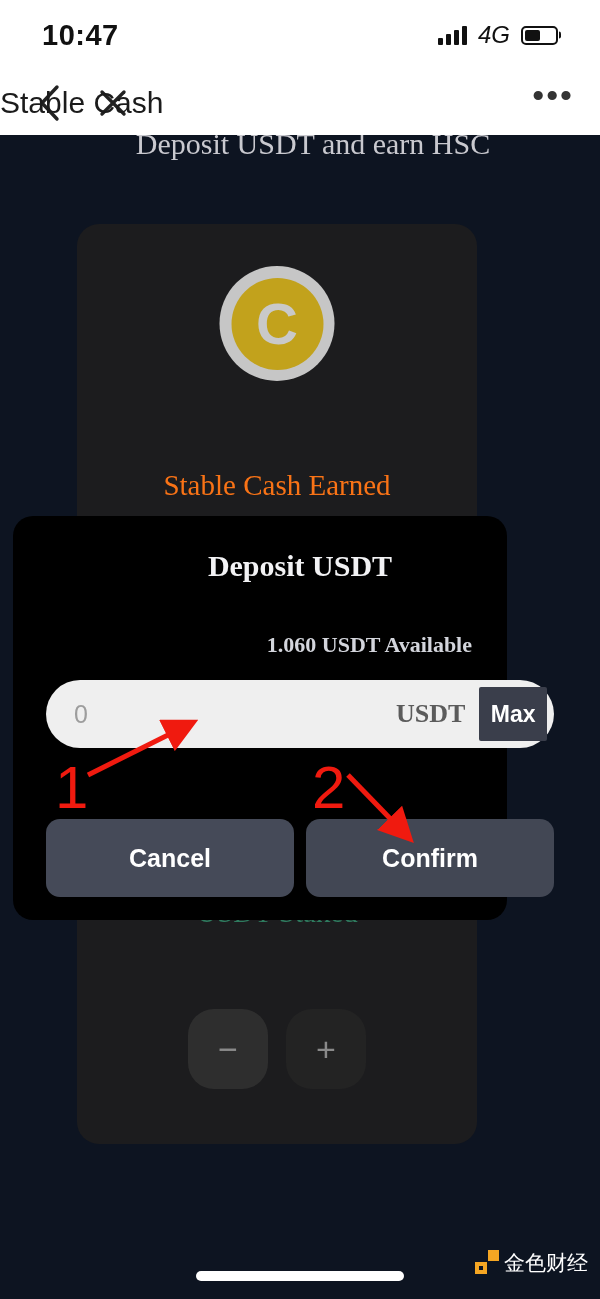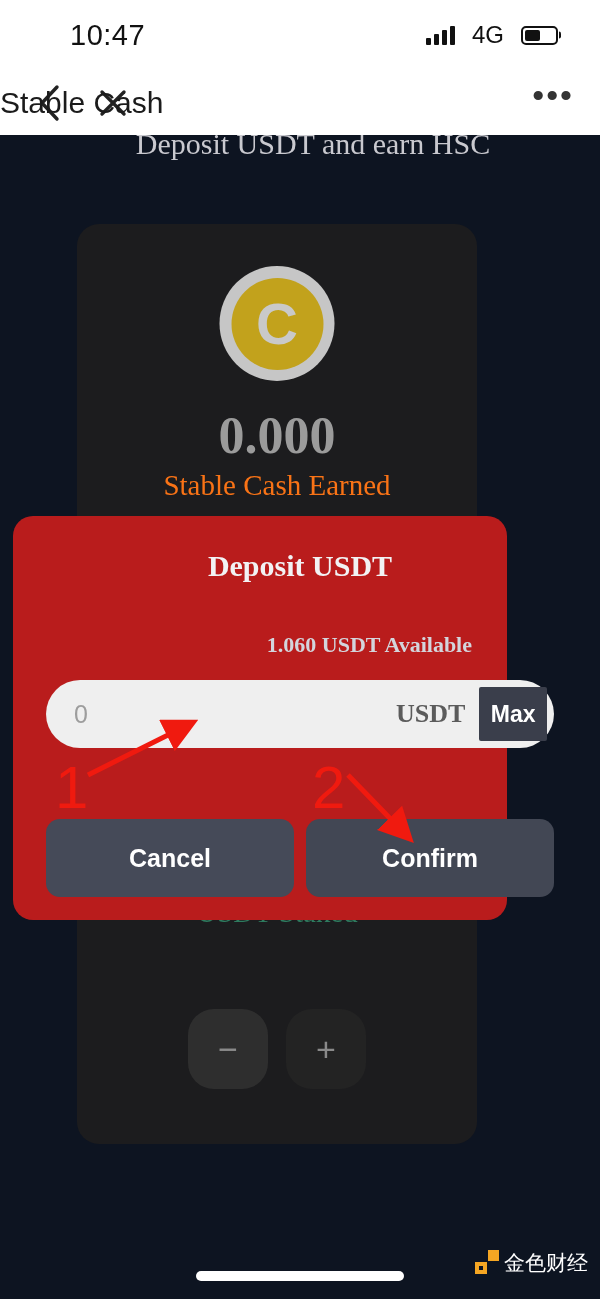--- a/index.html
+++ b/index.html
@@ -11,23 +11,23 @@
     overflow:hidden;
   }
 
   
   .status-bar{
     position:absolute; top:0; left:0; width:600px; height:70px;
     background:#ffffff; display:flex; align-items:center;
     justify-content:space-between; padding:0 42px;
   }
   .status-time{
-    font-size:29px; font-weight:400; color:#111; letter-spacing:.5px;margin-left:28px;
-  }
-  .status-right{ display:flex; align-items:center; gap:17px; }
+    font-size:29px; font-weight:700; color:#111; letter-spacing:.5px;
+  }
+  .status-right{ display:flex; align-items:center; gap:11px;font-style:italic; }
   .signal{ display:flex; align-items:flex-end; gap:3px; height:20px; }
   .signal i{ display:block; width:5px; background:#111; border-radius:1px; }
   .signal i:nth-child(1){ height:7px; }
   .signal i:nth-child(2){ height:11px; }
   .signal i:nth-child(3){ height:15px; }
   .signal i:nth-child(4){ height:19px; }
   .net-label{ font-size:24px; font-weight:500; color:#111; }
   .battery{
     width:37px; height:19px; border:2.2px solid #111; border-radius:5px;
     position:relative; display:flex; align-items:center; padding:2px;
@@ -108,21 +108,21 @@
     width:80px; height:80px; border-radius:26px;
     display:flex; align-items:center; justify-content:center;
     font-size:34px; color:#8a8a8a; font-weight:300; cursor:pointer;
   }
   .step-minus{ background:#2e2e2e; }
   .step-plus{ background:#232323; }
 
   
   .modal{
     position:absolute; left:13px; top:516px; width:494px; height:404px;
-    background:#b91c1c; border-radius:20px; z-index:5;
+    background:#000000; border-radius:20px; z-index:5;
   }
   .modal-title{
     position:absolute; top:33px; width:574px; text-align:center;
     font-family:"Liberation Serif", serif; font-weight:700;
     font-size:30px; color:#f2f2f4;
   }
   .modal-available{
     position:absolute; top:116px; right:35px;
     font-family:"Liberation Serif", serif; font-weight:700;
     font-size:22px; color:#d3d5dc;
@@ -221,21 +221,20 @@
 <div class="page-body">
 
   <div class="page-subtitle">Deposit USDT and earn HSC</div>
 
   <div class="card">
 
     <div class="coin">
       <div class="coin-inner">C</div>
     </div>
 
-    <div class="earned-value">0.000</div>
     <div class="earned-label">Stable Cash Earned</div>
 
     <div class="staked-label">USDT Staked</div>
 
     <div class="stepper">
       <div class="step-btn step-minus">−</div>
       <div class="step-btn step-plus">+</div>
     </div>
 
   </div>

